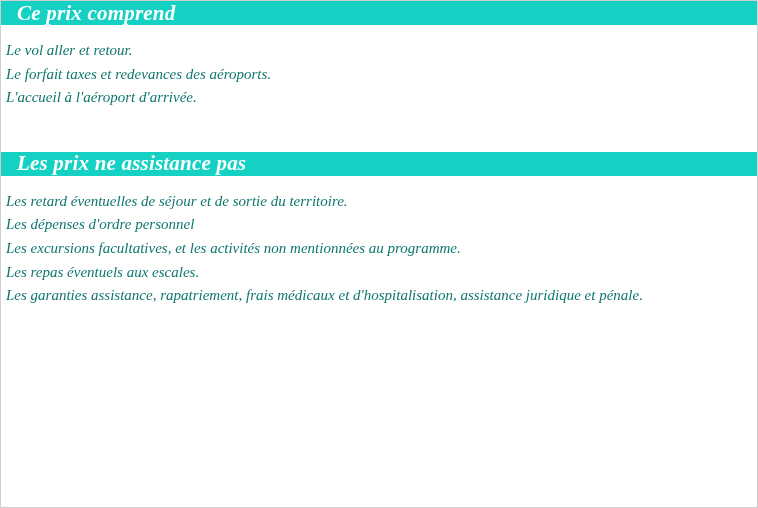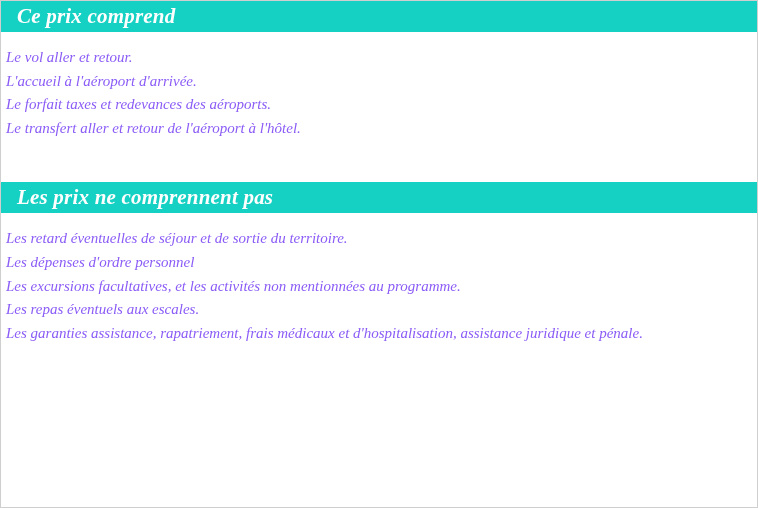--- a/index.html
+++ b/index.html
@@ -16,71 +16,70 @@
     box-sizing: border-box;
   }
   .page {
     width: 756px;
     height: 506px;
     position: relative;
     background: #ffffff;
   }
   .section-header {
     background: #15d1c3;
-    height: 31px;
+    height: 24px;
     display: flex;
     align-items: center;
     padding-left: 16px;
     box-sizing: border-box;
   }
   .section-header .title {
     color: #ffffff;
     font-family: "Liberation Serif", serif;
     font-style: italic;
     font-weight: bold;
     font-size: 21px;
     letter-spacing: 0.2px;
     line-height: 1;
   }
   .section-body {
     padding: 14px 0 0 2px;
   }
   .item {
-    color: #8b5cf6;
+    color: #0f766e;
     font-family: "Liberation Serif", serif;
     font-style: italic;
     font-size: 15px;
     line-height: 23.6px;
     padding-left: 3px;
     white-space: nowrap;
   }
   .spacer-1 { height: 42px; }
 </style>
 </head>
 <body>
 
 <div class="page">
 
   <div class="section">
     <div class="section-header">
       <span class="title">Ce prix comprend</span>
     </div>
     <div class="section-body">
       <div class="item">Le vol aller et retour.</div>
+      <div class="item">Le forfait taxes et redevances des aéroports.</div>
       <div class="item">L'accueil à l'aéroport d'arrivée.</div>
-      <div class="item">Le forfait taxes et redevances des aéroports.</div>
-      <div class="item">Le transfert aller et retour de l'aéroport à l'hôtel.</div>
     </div>
   </div>
 
   <div class="spacer-1"></div>
 
   <div class="section">
     <div class="section-header">
-      <span class="title">Les prix ne comprennent pas</span>
+      <span class="title">Les prix ne assistance pas</span>
     </div>
     <div class="section-body">
       <div class="item">Les retard éventuelles de séjour et de sortie du territoire.</div>
       <div class="item">Les dépenses d'ordre personnel</div>
       <div class="item">Les excursions facultatives, et les activités non mentionnées au programme.</div>
       <div class="item">Les repas éventuels aux escales.</div>
       <div class="item">Les garanties assistance, rapatriement, frais médicaux et d'hospitalisation, assistance juridique et pénale.</div>
     </div>
   </div>
 

